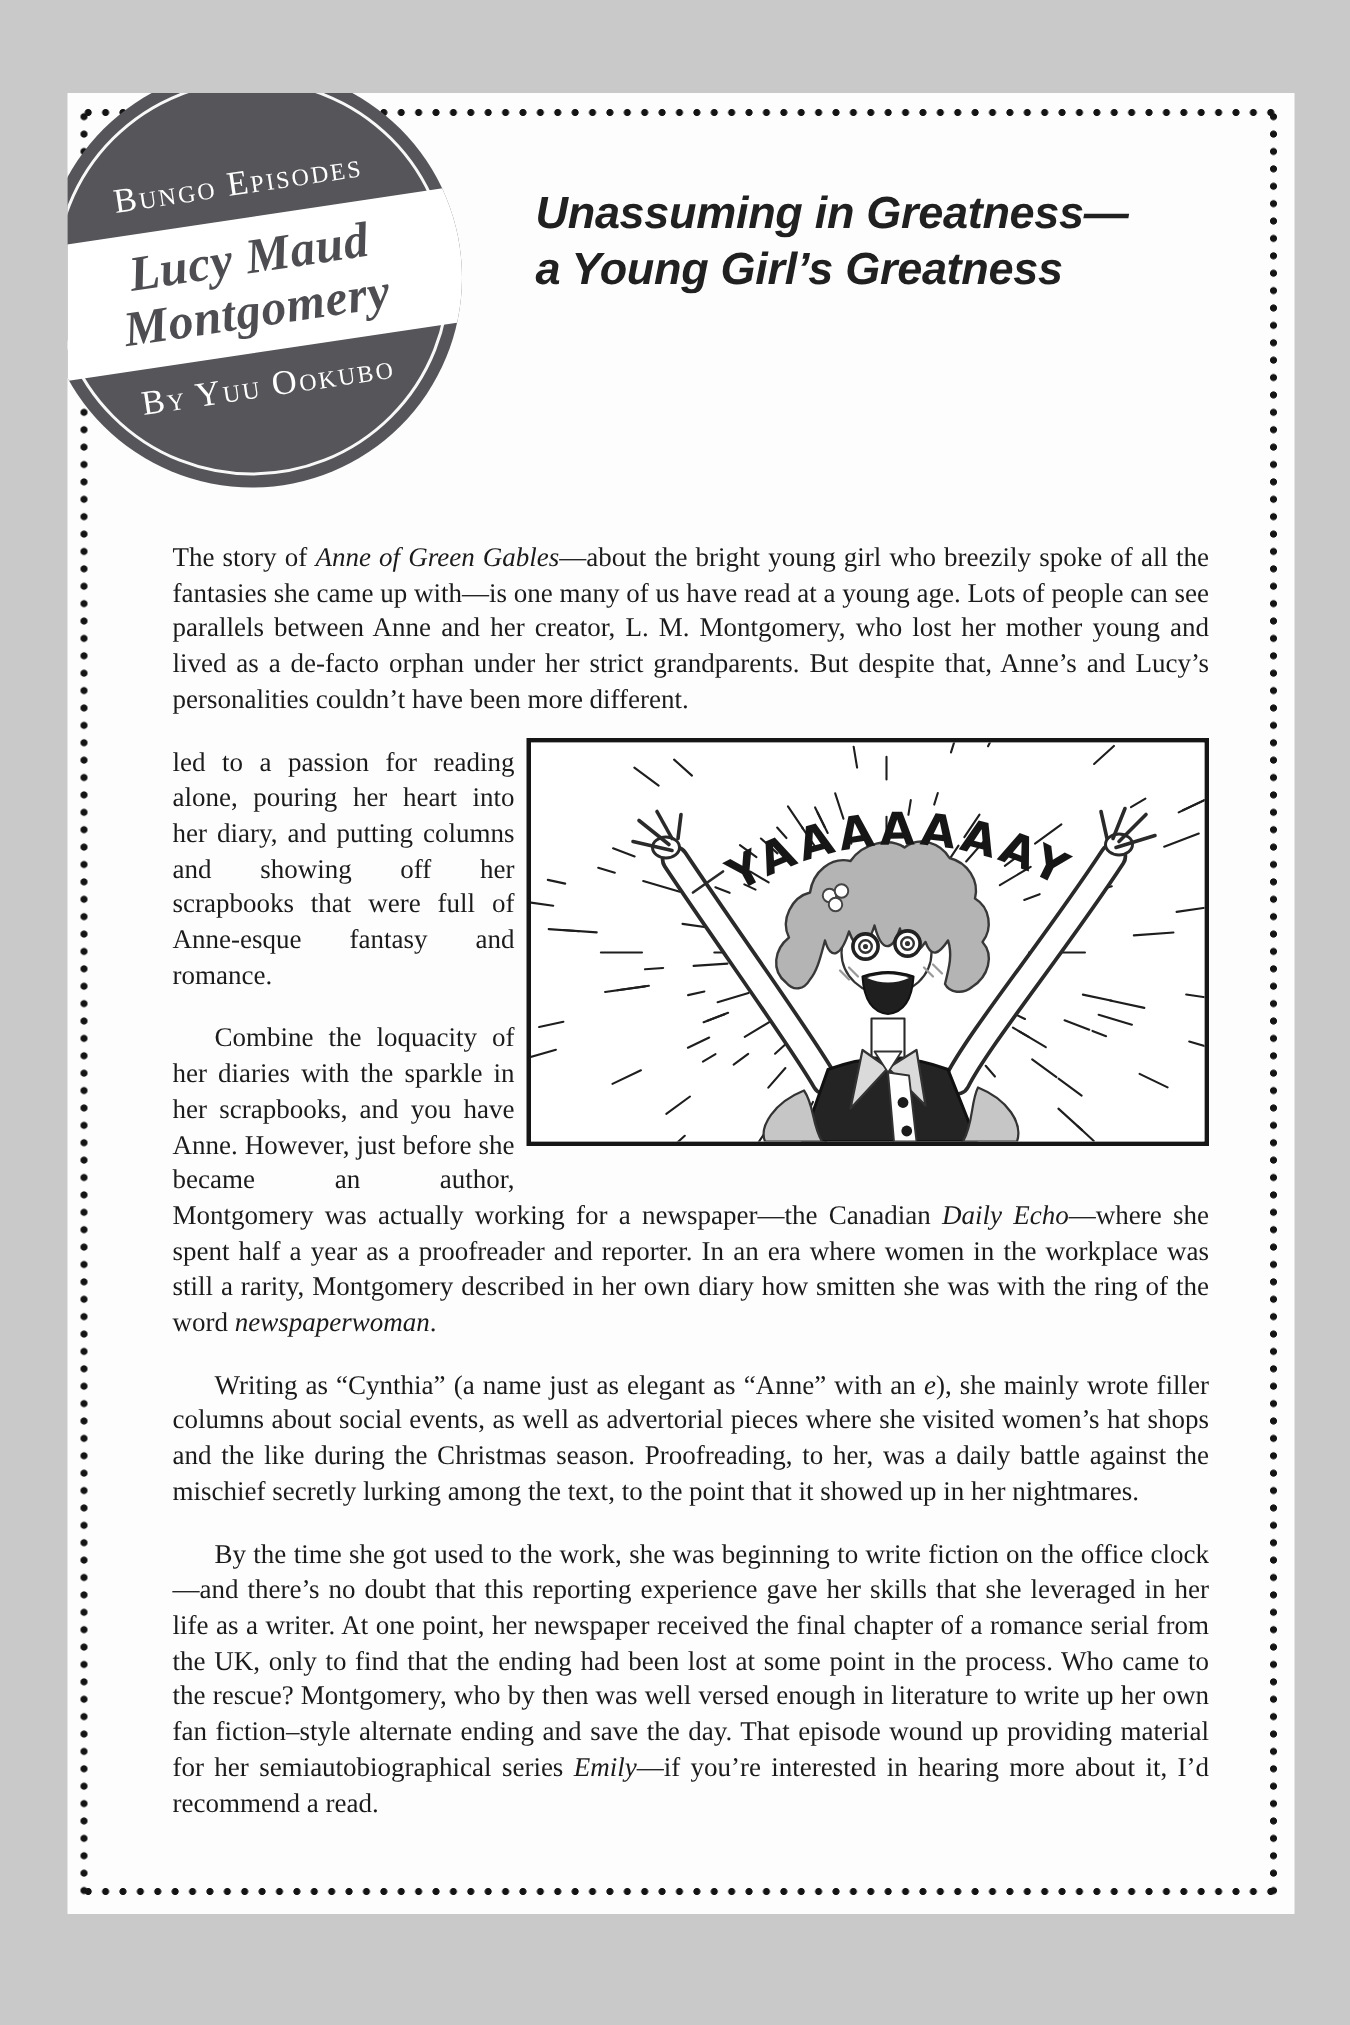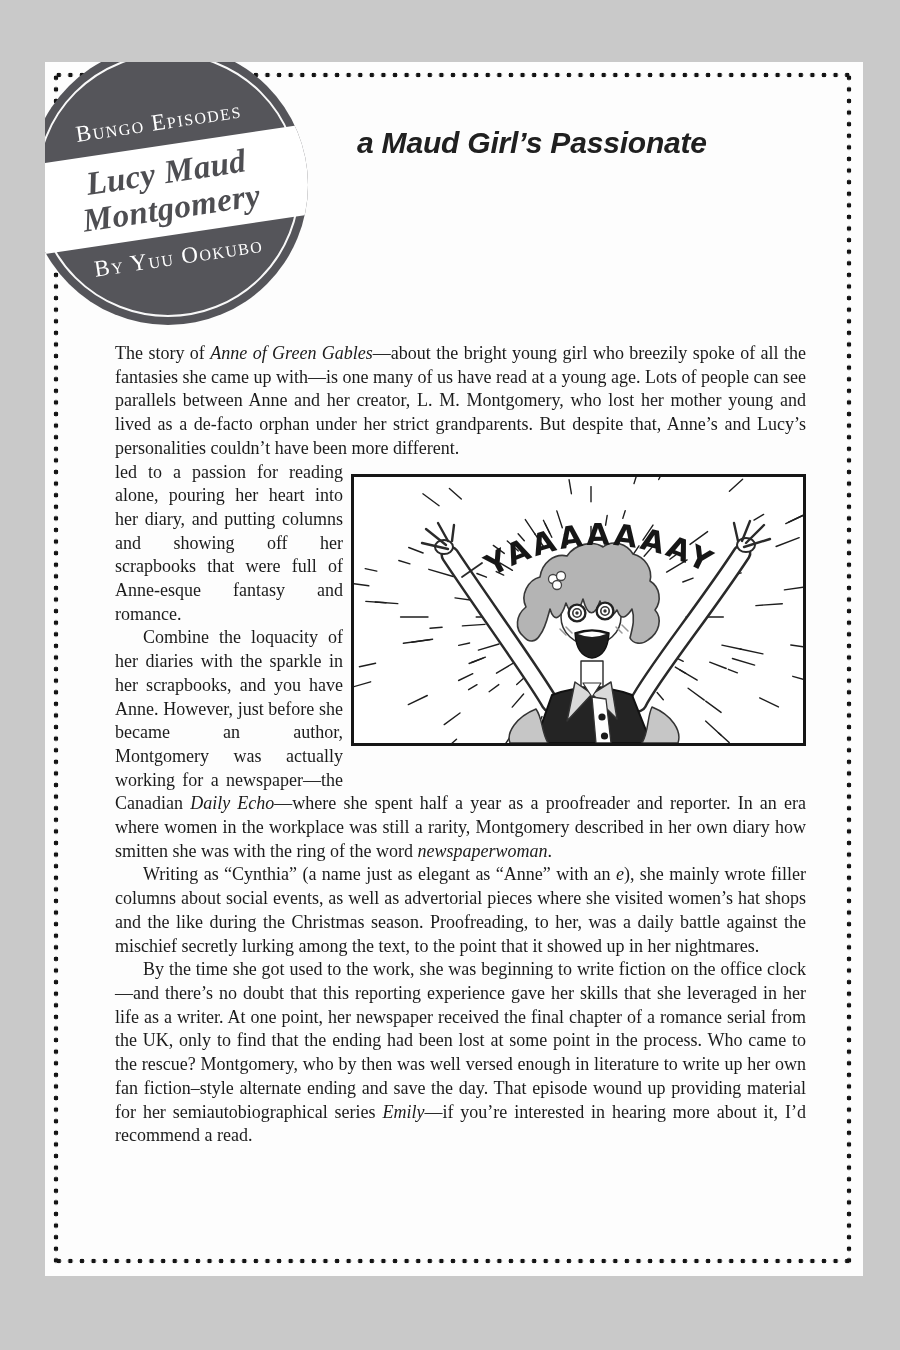--- a/index.html
+++ b/index.html
@@ -52,21 +52,21 @@
   
   .title{
     position:absolute;left:312px;top:62px;z-index:4;
     font-family:"Liberation Sans",sans-serif;font-weight:700;font-style:italic;
     font-size:30px;line-height:37px;color:#202020;letter-spacing:-.2px;
   }
 
   
   .article{position:relative;z-index:2;padding:280px 57px 0 70px;
     font-size:18px;line-height:23.7px;color:var(--ink);text-align:justify;}
-  .para{text-align:justify;}
+  .para{text-align:justify;margin-top:18px;}
   .ind{text-indent:28px;}
   .force-line{text-align:justify;text-align-last:justify;letter-spacing:-.15px;}
   .it{font-style:italic;}
 
   
   .manga-float{
     float:right;width:455px;height:272px;margin:13px 0 27px 8px;
     border:3px solid #161616;background:#fff;
   }
   .manga-float svg{display:block;}
@@ -89,21 +89,22 @@
         <div class="badge-name">
           <div>Lucy Maud</div>
           <div>Montgomery</div>
         </div>
       </div>
       <div class="badge-byline">By Yuu Ookubo</div>
     </div>
   </div>
 
   <div class="title">
-    <div>a Maud Girl’s Passionate</div>
+    <div>Unassuming in Greatness—</div>
+    <div>a Young Girl’s Greatness</div>
   </div>
 
   <div class="article">
     <p class="para"><span>The story of </span><span class="it">Anne of Green Gables</span><span>—about the bright young girl who breezily spoke of all the fantasies she came up with—is one many of us have read at a young age. Lots of people can see parallels between Anne and her creator, L. M. Montgomery, who lost her mother young and lived as a de-facto orphan under her strict grandparents. But despite that, Anne’s and Lucy’s personalities couldn’t have been more different.</span></p>
 
 
     <div class="manga-float">
       <svg width="449" height="266" viewBox="0 0 449 266" xmlns="http://www.w3.org/2000/svg">
         <rect x="0" y="0" width="449" height="266" fill="#ffffff"></rect>
         <g id="speedlines" stroke="#1e1e1e" stroke-width="1.4" stroke-linecap="round">

